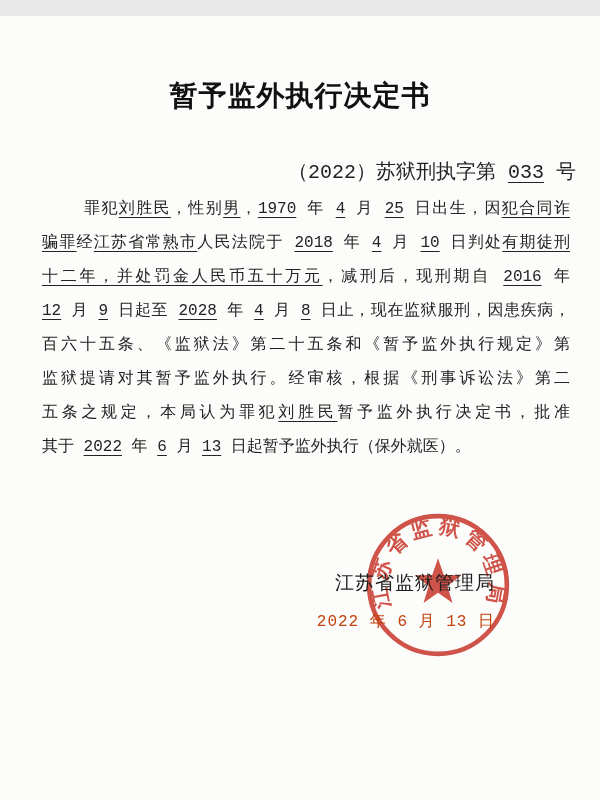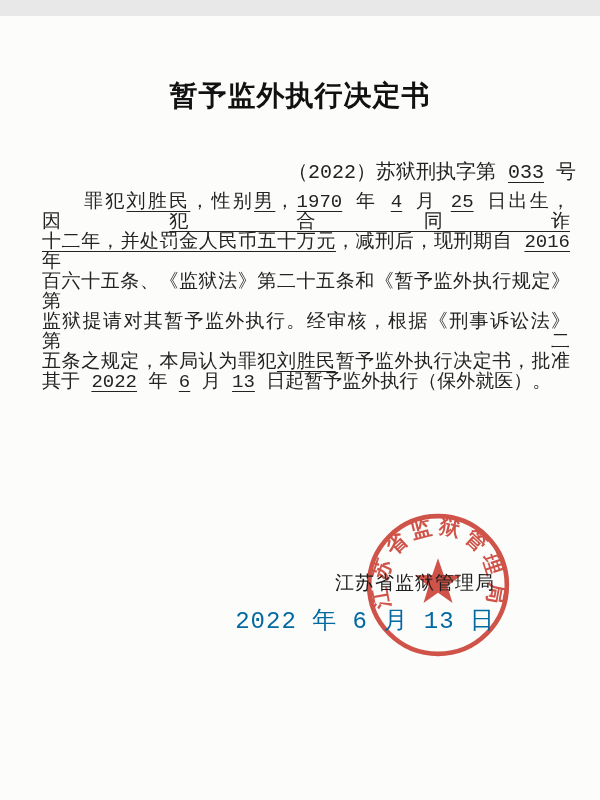--- a/index.html
+++ b/index.html
@@ -32,22 +32,22 @@
     font-size: 20px;
     line-height: 26px;
     color: #222;
     white-space: pre;
   }
   .body-block {
     position: absolute;
     top: 176px;
     left: 42px;
     right: 30px;
-    font-size: 19px;
-    line-height: 20px;
+    font-size: 16px;
+    line-height: 34px;
     color: #232323;
   }
   .body-line {
     text-align: justify;
     text-align-last: justify;
     word-break: keep-all;
   }
   .body-line.indent { text-indent: 42px; }
   .body-line.last { text-align: center; text-align-last: left; }
   u {
@@ -64,24 +64,24 @@
   }
   .signature-authority {
     font-size: 19px;
     line-height: 24px;
     letter-spacing: 1px;
     color: #1e1e1e;
     white-space: pre;
   }
   .signature-date {
     margin-top: 14px;
-    font-size: 24px;
+    font-size: 16px;
     line-height: 24px;
     letter-spacing: 1px;
-    color: #0369a1;
+    color: #c2410c;
     white-space: pre;
   }
   .seal {
     position: absolute;
     left: 364px;
     top: 495px;
     width: 148px;
     height: 148px;
     z-index: 1;
     opacity: 0.8;
@@ -92,21 +92,23 @@
 <body>
 
 <div class="page">
 
   <div class="doc-title">暂予监外执行决定书</div>
 
   <div class="doc-number"><span>（2022）苏狱刑执字第 </span><u>033</u><span> 号</span></div>
 
   <div class="body-block">
     <div class="body-line indent"><span>罪犯</span><u>刘胜民</u><span>，性别</span><u>男</u><span>，</span><u>1970</u><span> 年 </span><u>4</u><span> 月 </span><u>25</u><span> 日出生，因</span><u>犯合同诈</u></div>
+    <div class="body-line"><u>骗罪</u><span>经</span><u>江苏省常熟市</u><span>人民法院于 </span><u>2018</u><span> 年 </span><u>4</u><span> 月 </span><u>10</u><span> 日判处</span><u>有期徒刑</u></div>
     <div class="body-line"><u>十二年，并处罚金人民币五十万元</u><span>，减刑后，现刑期自 </span><u>2016</u><span> 年</span></div>
+    <div class="body-line"><u>12</u><span> 月 </span><u>9</u><span> 日起至 </span><u>2028</u><span> 年 </span><u>4</u><span> 月 </span><u>8</u><span> 日止，现在监狱服刑，因患疾病，</span></div>
     <div class="body-line"><span>百六十五条、《监狱法》第二十五条和《暂予监外执行规定》第</span></div>
     <div class="body-line"><span>监狱提请对其暂予监外执行。经审核，根据《刑事诉讼法》第二</span></div>
     <div class="body-line"><span>五条之规定，本局认为罪犯</span><u>刘胜民</u><span>暂予监外执行决定书，批准</span></div>
     <div class="body-line last"><span>其于 </span><u>2022</u><span> 年 </span><u>6</u><span> 月 </span><u>13</u><span> 日起暂予监外执行（保外就医）。</span></div>
   </div>
 
   <div class="seal">
     <svg viewBox="0 0 144 144" width="148" height="148">
       <circle cx="72" cy="72" r="67" fill="none" stroke-width="4.5" stroke="#c42a1d"></circle>
       <polygon points="72,46 77.6,62.2 94.8,62.6 81.1,73.0 86.1,89.4 72,79.6 57.9,89.4 62.9,73.0 49.2,62.6 66.4,62.2" fill="#c42a1d"></polygon>

